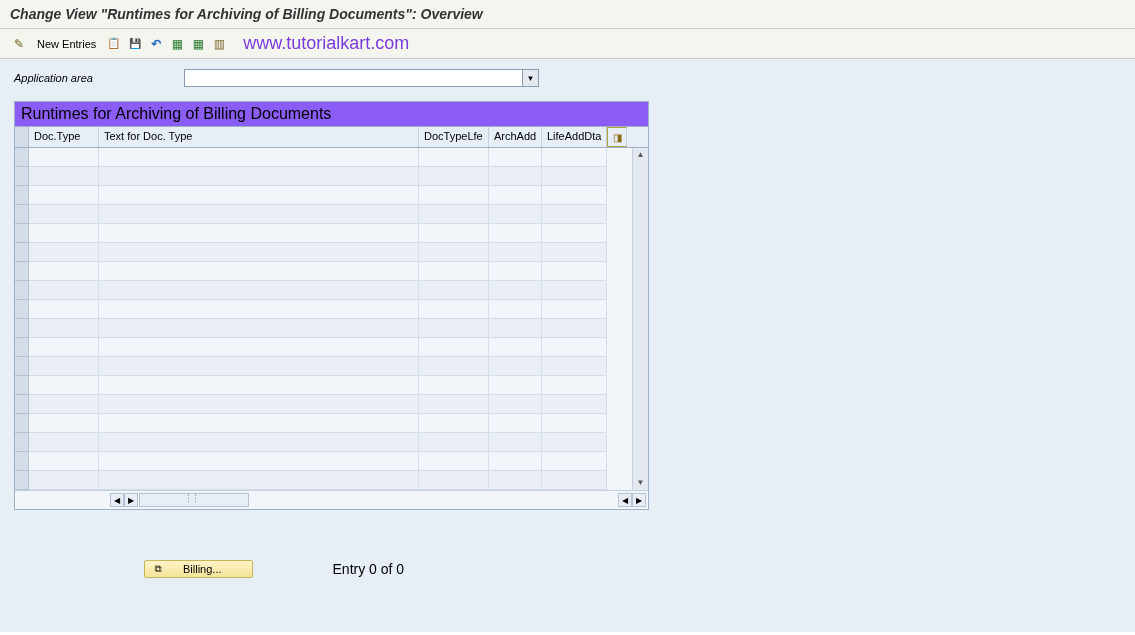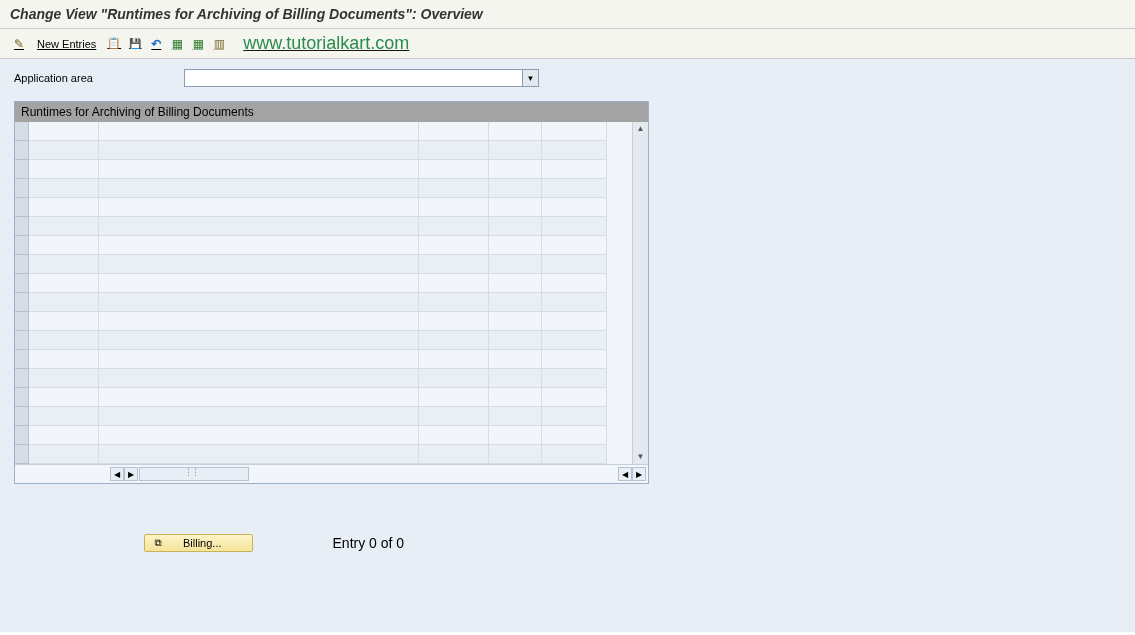--- a/index.html
+++ b/index.html
@@ -20,52 +20,52 @@
       color: #333;
       border-bottom: 1px solid #ccc;
     }
     .toolbar {
       background: #f5f5f0;
       padding: 4px 10px;
       border-bottom: 1px solid #ccc;
       display: flex;
       align-items: center;
       gap: 3px;
-      text-decoration: underline;
     }
     .toolbar-btn {
       display: inline-flex;
       align-items: center;
       justify-content: center;
       width: 18px;
       height: 18px;
       font-size: 12px;
       cursor: pointer;
     }
     .toolbar-text-btn {
       padding: 2px 6px;
       font-size: 11px;
       cursor: pointer;
     }
     .watermark {
-      color: #15803d;
+      color: #6d28d9;
       font-size: 18px;
       font-weight: normal;
       margin-left: 12px;
       opacity: 0.9;
     }
     .content-area {
       background: #e8eef5;
       padding: 10px 14px;
       height: calc(100% - 62px);
     }
     .field-row {
       display: flex;
       align-items: center;
       margin-bottom: 14px;
+      font-style: italic;
     }
     .field-label {
       width: 170px;
       font-size: 11px;
     }
     .dropdown {
       width: 355px;
       height: 18px;
       border: 1px solid #8a9bb3;
       background: #fff;
@@ -85,22 +85,22 @@
       font-size: 8px;
     }
     .table-frame {
       border: 1px solid #9eb0c8;
       background: #f2f5f9;
       width: 635px;
       position: relative;
     }
     .table-title {
       padding: 3px 6px;
-      font-size: 12px;
-      background: #a3a3a3;
+      font-size: 16px;
+      background: #8b5cf6;
     }
     .table-header {
       display: flex;
       background: #e8eef5;
       border-top: 1px solid #9eb0c8;
       border-bottom: 1px solid #9eb0c8;
     }
     .table-header .th {
       padding: 3px 5px;
       font-size: 11px;
@@ -250,20 +250,29 @@
   <div class="field-row">
     <span class="field-label">Application area</span>
     <div class="dropdown">
       <span></span>
       <span class="dropdown-arrow">▼</span>
     </div>
   </div>
 
   <div class="table-frame">
     <div class="table-title">Runtimes for Archiving of Billing Documents</div>
+    <div class="table-header">
+      <div class="row-sel-hdr"></div>
+      <div class="th col-doctype">Doc.Type</div>
+      <div class="th col-text">Text for Doc. Type</div>
+      <div class="th col-dtl">DocTypeLfe</div>
+      <div class="th col-arch">ArchAdd</div>
+      <div class="th col-life">LifeAddDta</div>
+      <div class="th col-cfg icon-cfg"></div>
+    </div>
     <div class="table-body-wrap">
       <div class="table-body" id="tbody">
           <div class="table-row">
             <div class="row-sel"></div>
             <div class="td col-doctype"></div>
             <div class="td col-text"></div>
             <div class="td col-dtl"></div>
             <div class="td col-arch"></div>
             <div class="td col-life"></div>
           </div>

